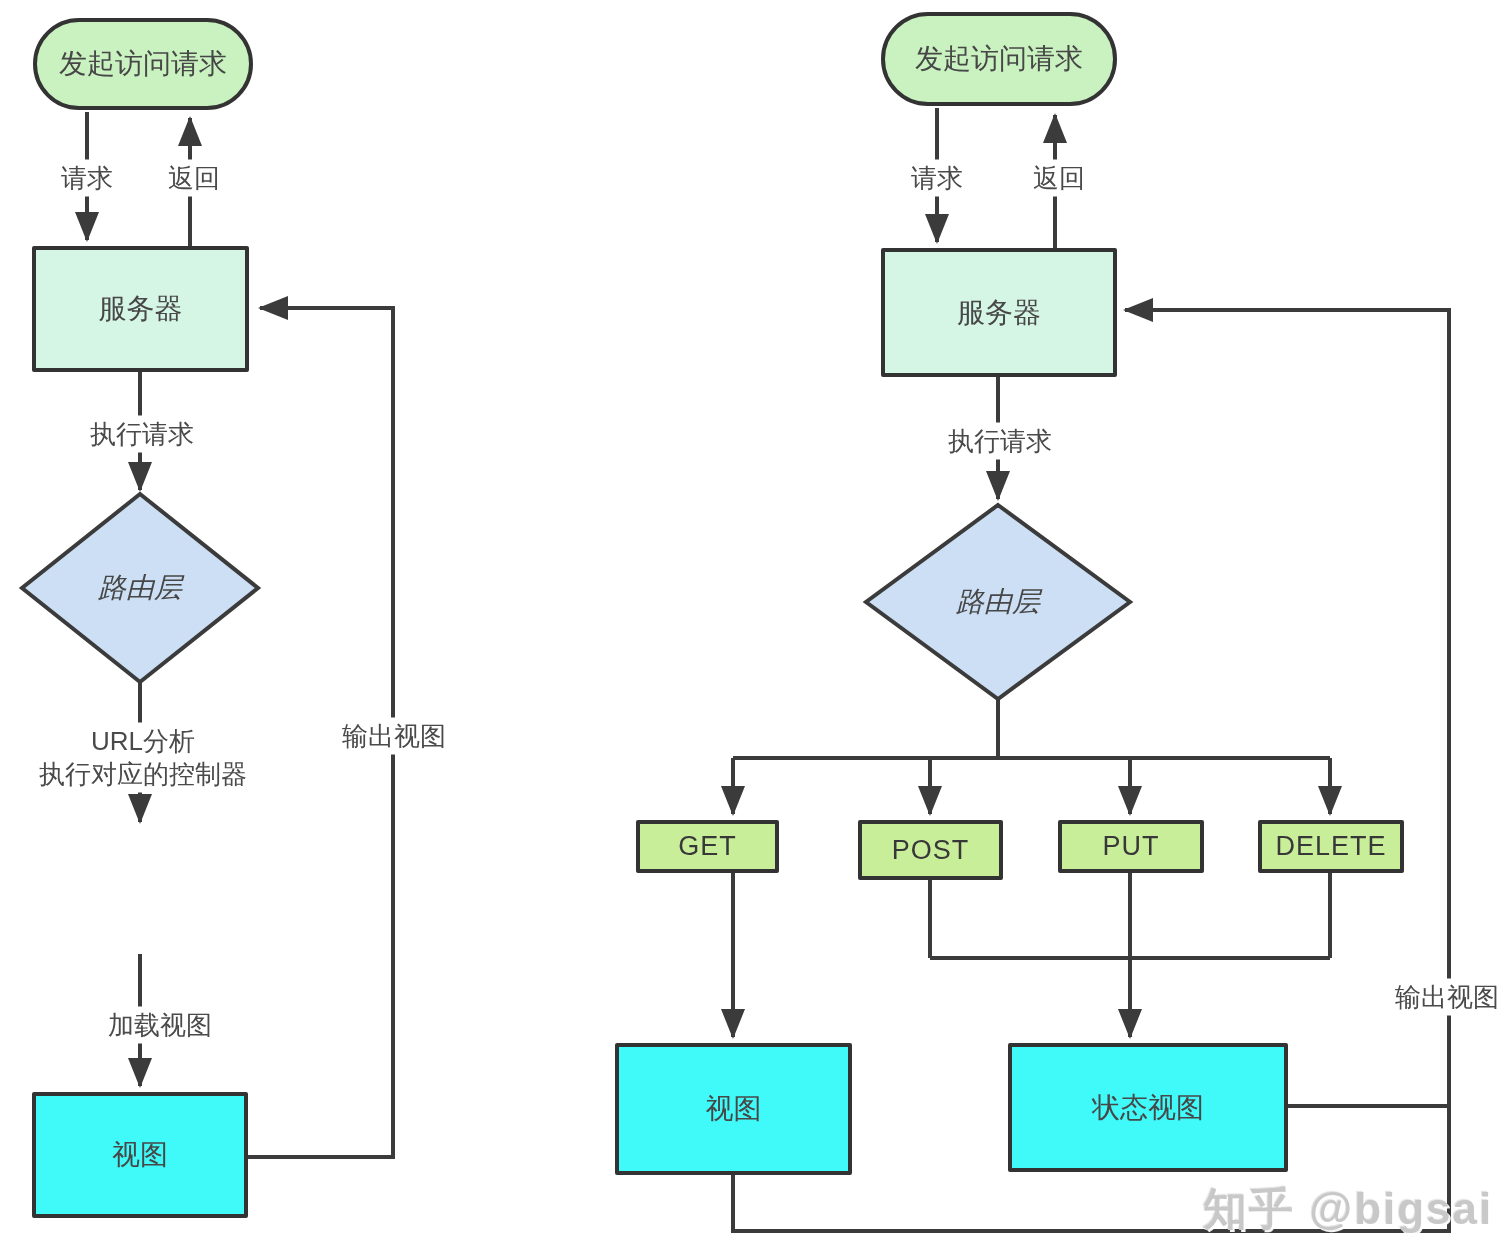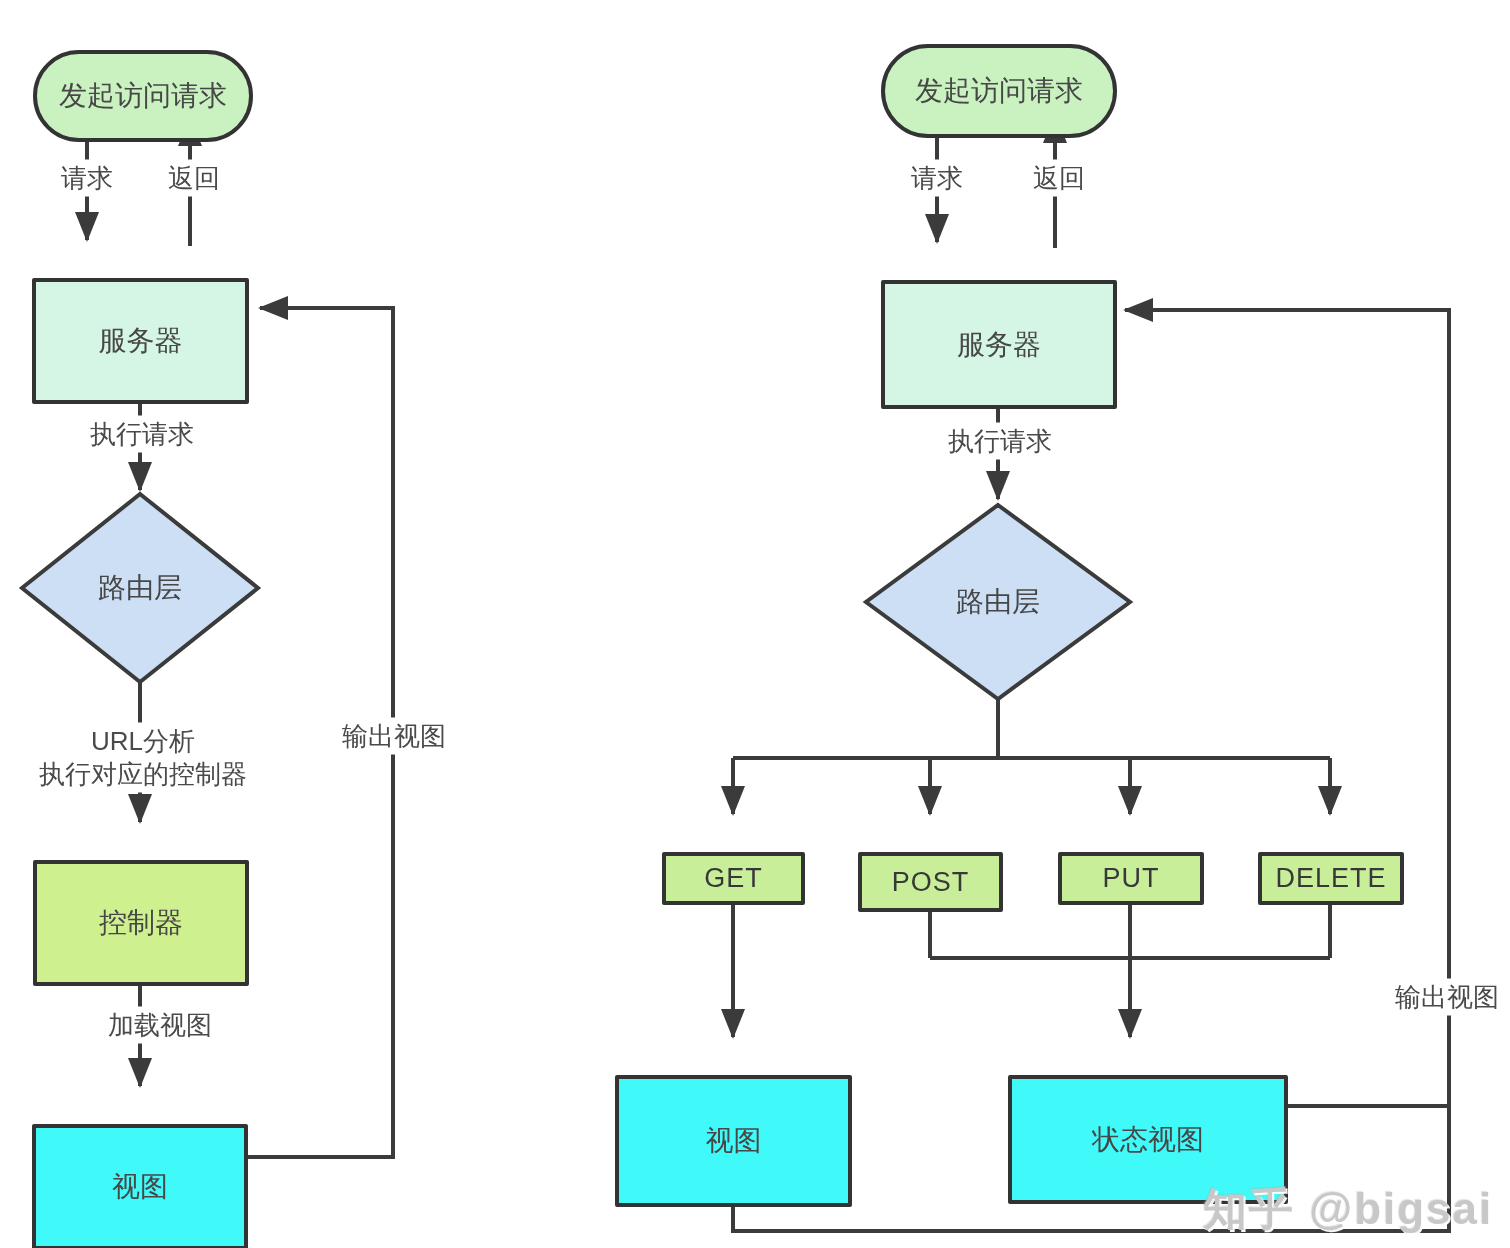--- a/index.html
+++ b/index.html
@@ -7,32 +7,32 @@
     position:relative;width:1510px;height:1248px;background:#ffffff;
     font-family:"Liberation Sans","DejaVu Sans",sans-serif;overflow:hidden;
   }
   .wires{position:absolute;left:0;top:0;z-index:1;}
   .wires line,.wires polyline{
     stroke:var(--line,#3b3b3b);stroke-width:4;fill:none;stroke-linejoin:miter;stroke-linecap:butt;
   }
   .diamond{fill:var(--router-fill,#cddff5);stroke:var(--line,#3b3b3b);stroke-width:4;}
   .node{
     position:absolute;z-index:2;display:flex;align-items:center;justify-content:center;
-    border:4px solid var(--node-border,#333333);box-sizing:border-box;border-radius:2px;margin-top:32px;
+    border:4px solid var(--node-border,#333333);box-sizing:border-box;border-radius:2px;
   }
   .pill{border-radius:48px;background:var(--start-fill,#c9f2c0);}
   .rect-server{background:var(--server-fill,#d5f6e5);}
   .rect-controller{background:var(--controller-fill,#cff08f);}
   .rect-method{background:var(--method-fill,#c9ee9a);}
   .rect-view{background:var(--view-fill,#40fafa);}
   .nlabel{font-size:28px;color:var(--text,#474747);white-space:nowrap;}
   .mlabel{font-size:27px;color:#383838;letter-spacing:1px;white-space:nowrap;}
   .dlabel{
     position:absolute;z-index:3;font-size:28px;color:var(--text,#474747);
-    transform:translate(-50%,-50%);white-space:nowrap;
+    transform:translate(-50%,-50%);white-space:nowrap;font-style:italic;
   }
   .elabel{
     position:absolute;z-index:4;font-size:26px;color:#4a4a4a;background:#ffffff;
     padding:1px 7px;transform:translate(-50%,-50%);white-space:nowrap;
   }
   .watermark{
     position:absolute;z-index:6;font-size:44px;font-weight:bold;
     color:var(--watermark-color,#c8c8c8);
     text-shadow:2px 2px 0 rgba(255,255,255,0.95),-1px -1px 1px rgba(170,170,170,0.35);
     white-space:nowrap;letter-spacing:2px;
@@ -77,43 +77,40 @@
     <polygon class="diamond" points="998,505 1130,602 998,699 866,602"></polygon>
   </svg>
 
   <div class="node pill" style="left:33px;top:18px;width:220px;height:92px">
     <span class="nlabel">发起访问请求</span>
   </div>
   <div class="node rect-server" style="left:32px;top:246px;width:217px;height:126px">
     <span class="nlabel">服务器</span>
   </div>
   <div class="dlabel" style="left:140px;top:588px">路由层</div>
-  <div class="node rect-controller" style="left:33px;top:828px;width:216px;height:126px">
-    <span class="nlabel">控制器</span>
-  </div>
   <div class="node rect-view" style="left:32px;top:1092px;width:216px;height:126px">
     <span class="nlabel">视图</span>
   </div>
 
   <div class="elabel" style="left:87px;top:178px">请求</div>
   <div class="elabel" style="left:194px;top:178px">返回</div>
   <div class="elabel" style="left:142px;top:434px">执行请求</div>
   <div class="elabel" style="left:143px;top:741px">URL分析</div>
   <div class="elabel" style="left:143px;top:774px">执行对应的控制器</div>
   <div class="elabel" style="left:160px;top:1025px">加载视图</div>
   <div class="elabel" style="left:394px;top:736px">输出视图</div>
 
   <div class="node pill" style="left:881px;top:12px;width:236px;height:94px">
     <span class="nlabel">发起访问请求</span>
   </div>
   <div class="node rect-server" style="left:881px;top:248px;width:236px;height:129px">
     <span class="nlabel">服务器</span>
   </div>
   <div class="dlabel" style="left:998px;top:602px">路由层</div>
-  <div class="node rect-method" style="left:662px;top:820px;width:143px;height:53px">
+  <div class="node rect-method" style="left:636px;top:820px;width:143px;height:53px">
     <span class="mlabel">GET</span>
   </div>
   <div class="node rect-method" style="left:858px;top:820px;width:145px;height:60px">
     <span class="mlabel">POST</span>
   </div>
   <div class="node rect-method" style="left:1058px;top:820px;width:146px;height:53px">
     <span class="mlabel">PUT</span>
   </div>
   <div class="node rect-method" style="left:1258px;top:820px;width:146px;height:53px">
     <span class="mlabel">DELETE</span>

